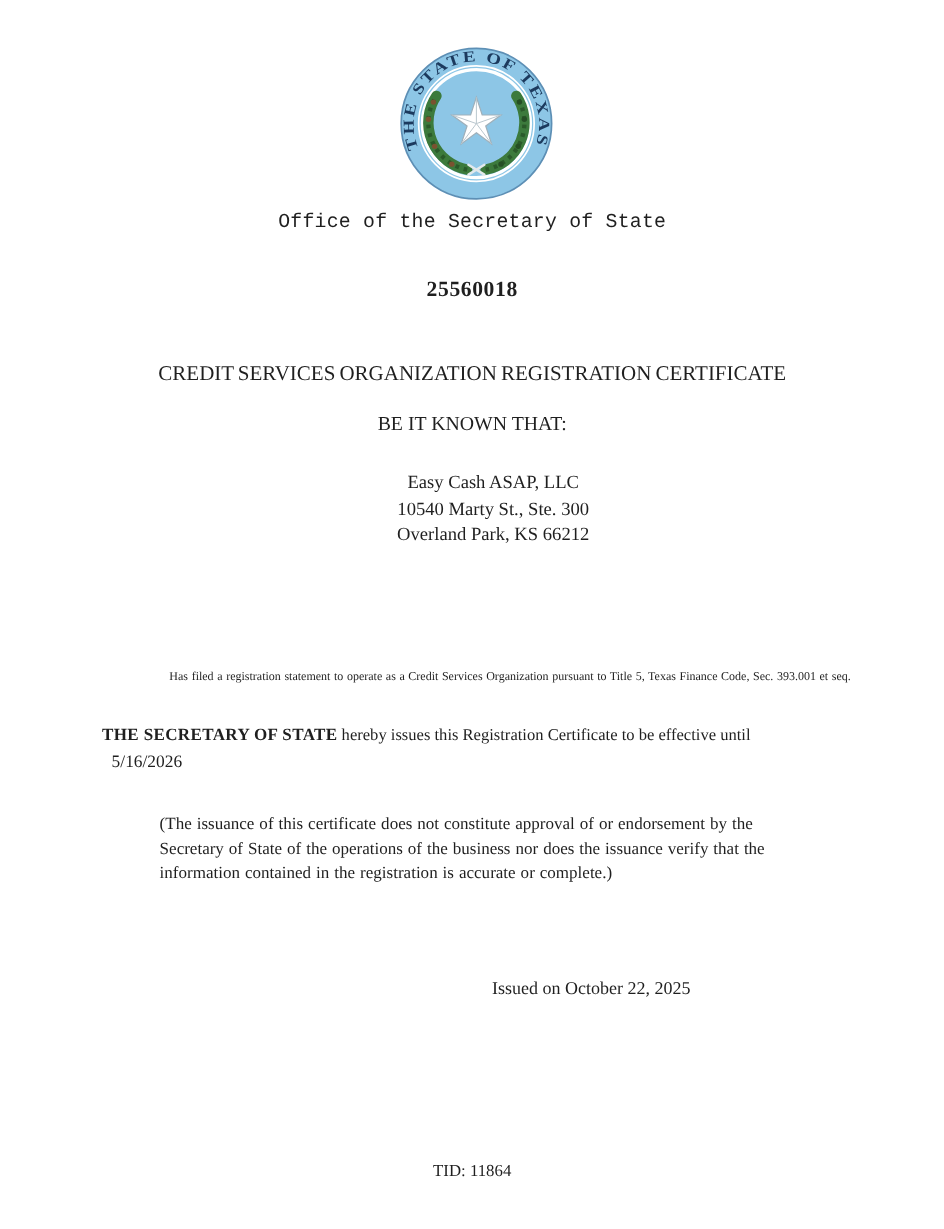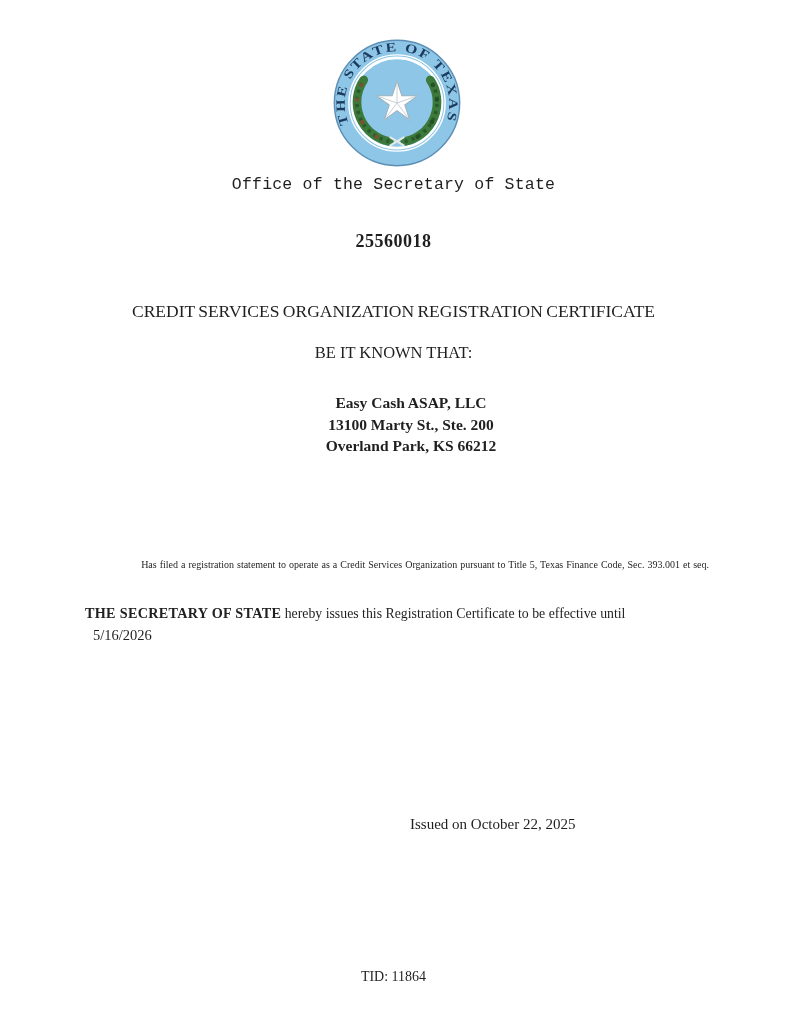--- a/index.html
+++ b/index.html
@@ -20,21 +20,21 @@
   .seal-wrap { top: 39px; left: 333px; width: 128px; height: 128px; }
 
   .office-line { top: 175px; font-size: 16.5px; letter-spacing: 0.2px; font-family: Liberation Mono, monospace; }
 
   .filing-number { top: 231px; font-size: 18px; font-weight: 700; letter-spacing: 0.5px; }
 
   .cert-title { top: 301px; font-size: 17.5px; letter-spacing: 0px; word-spacing: -1px; }
 
   .be-it-known { top: 343px; font-size: 16.5px; }
 
-  .registrant { top: 392px; font-size: 15.5px; font-weight: 700; line-height: 21.5px; padding-left: 35px; }
+  .registrant { top: 392px; font-size: 15.5px; font-weight: 400; line-height: 21.5px; padding-left: 35px; }
 
   .filed-para {
     top: 556px; left: 87px; width: 622px;
     font-size: 10px; line-height: 17.5px;
     text-align: right; word-spacing: 0.5px;
   }
 
   .secretary-line { top: 605px; left: 85px; width: 640px; font-size: 13.8px; }
   .secretary-line b { font-size: 14.2px; letter-spacing: 0.3px; }
   .effective-date { top: 627px; left: 93px; font-size: 14.5px; }
@@ -93,28 +93,29 @@
   <div class="abs centered office-line">Office of the Secretary of State</div>
 
   <div class="abs centered filing-number">25560018</div>
 
   <div class="abs centered cert-title">CREDIT SERVICES ORGANIZATION REGISTRATION CERTIFICATE</div>
 
   <div class="abs centered be-it-known">BE IT KNOWN THAT:</div>
 
   <div class="abs centered registrant">
     <div>Easy Cash ASAP, LLC</div>
-    <div>13100 Marty St., Ste. 200</div>
+    <div>10540 Marty St., Ste. 300</div>
     <div>Overland Park, KS 66212</div>
   </div>
 
   <div class="abs filed-para">Has filed a registration statement to operate as a Credit Services Organization pursuant to Title 5, Texas Finance Code, Sec. 393.001 et seq.</div>
 
   <div class="abs secretary-line"><b>THE SECRETARY OF STATE</b><span> hereby issues this Registration Certificate to be effective until</span></div>
 
   <div class="abs effective-date">5/16/2026</div>
 
+  <div class="abs disclaimer">(The issuance of this certificate does not constitute approval of or endorsement by the Secretary of State of the operations of the business nor does the issuance verify that the information contained in the registration is accurate or complete.)</div>
 
   <div class="abs issued-line">Issued on October 22, 2025</div>
 
   <div class="abs centered tid-line">TID: 11864</div>
 
 </div>
 
 </body></html>

